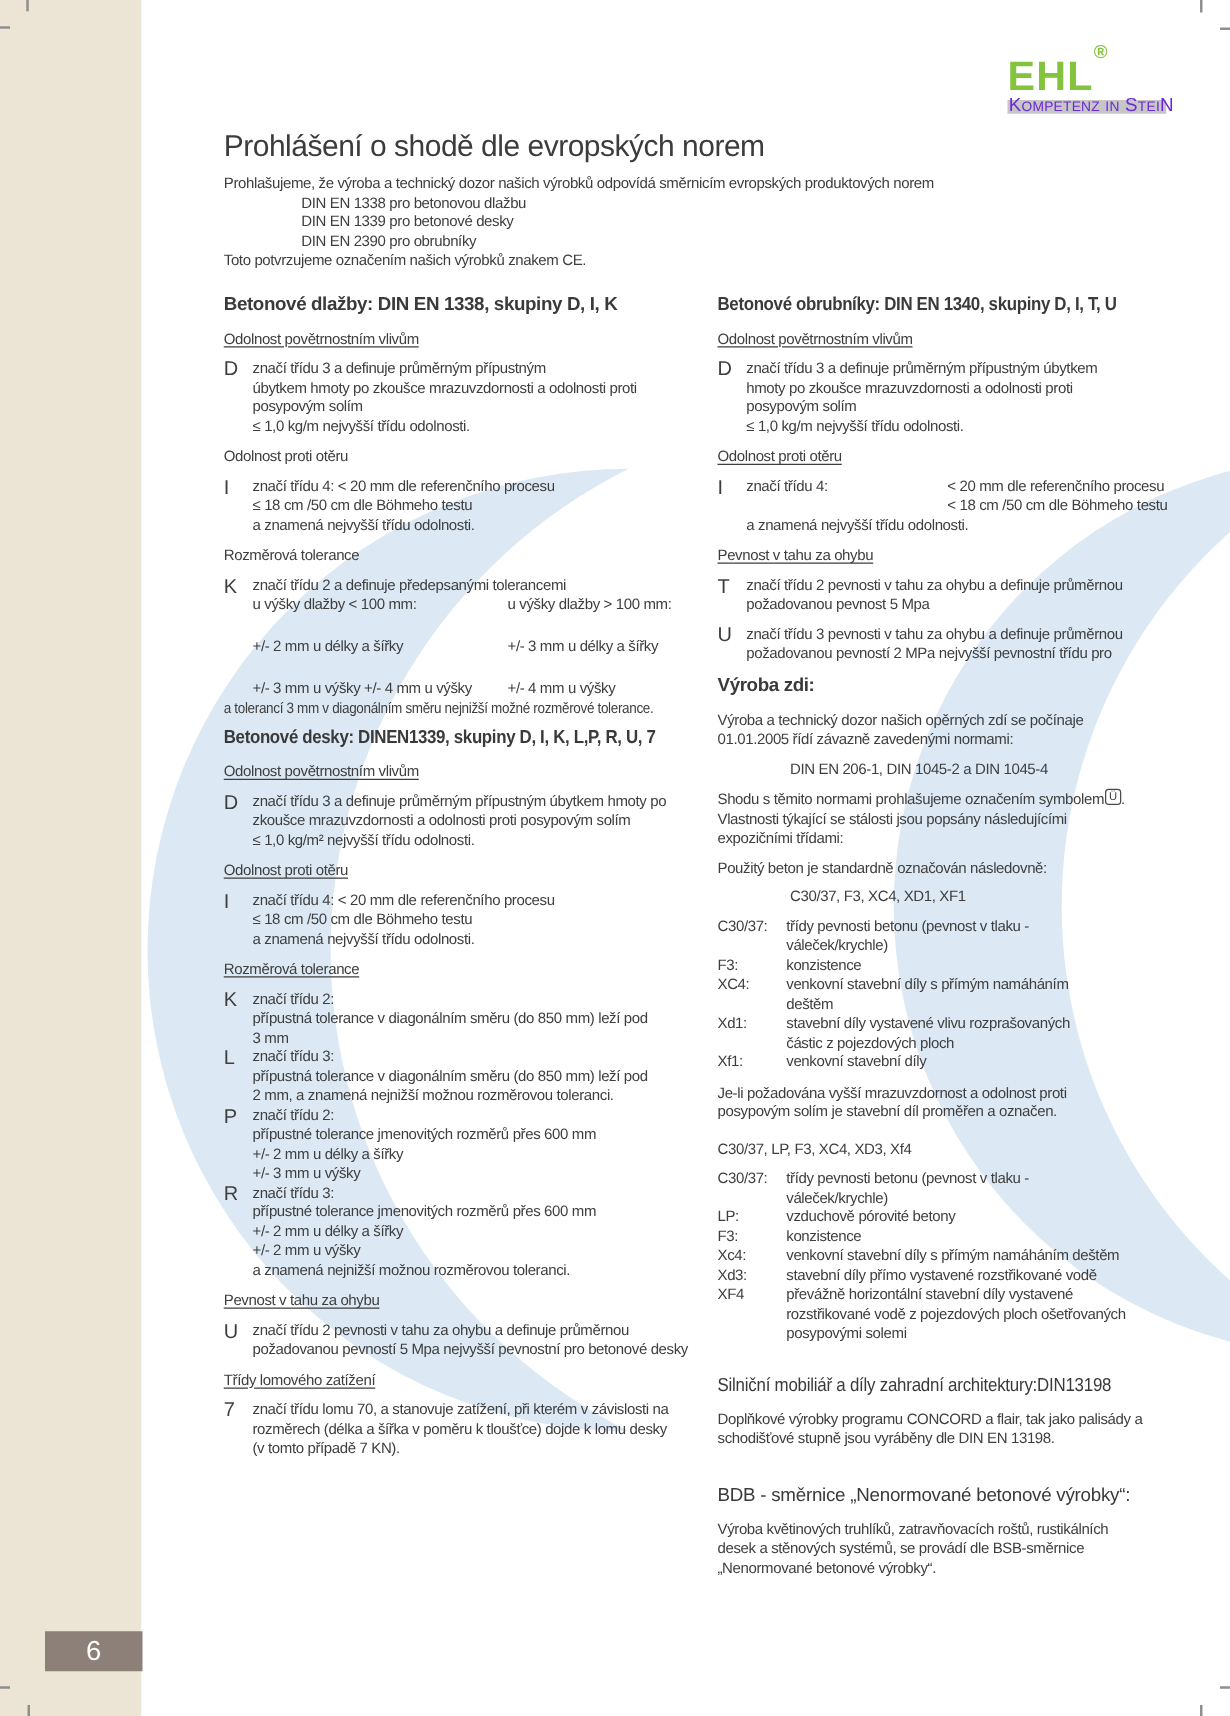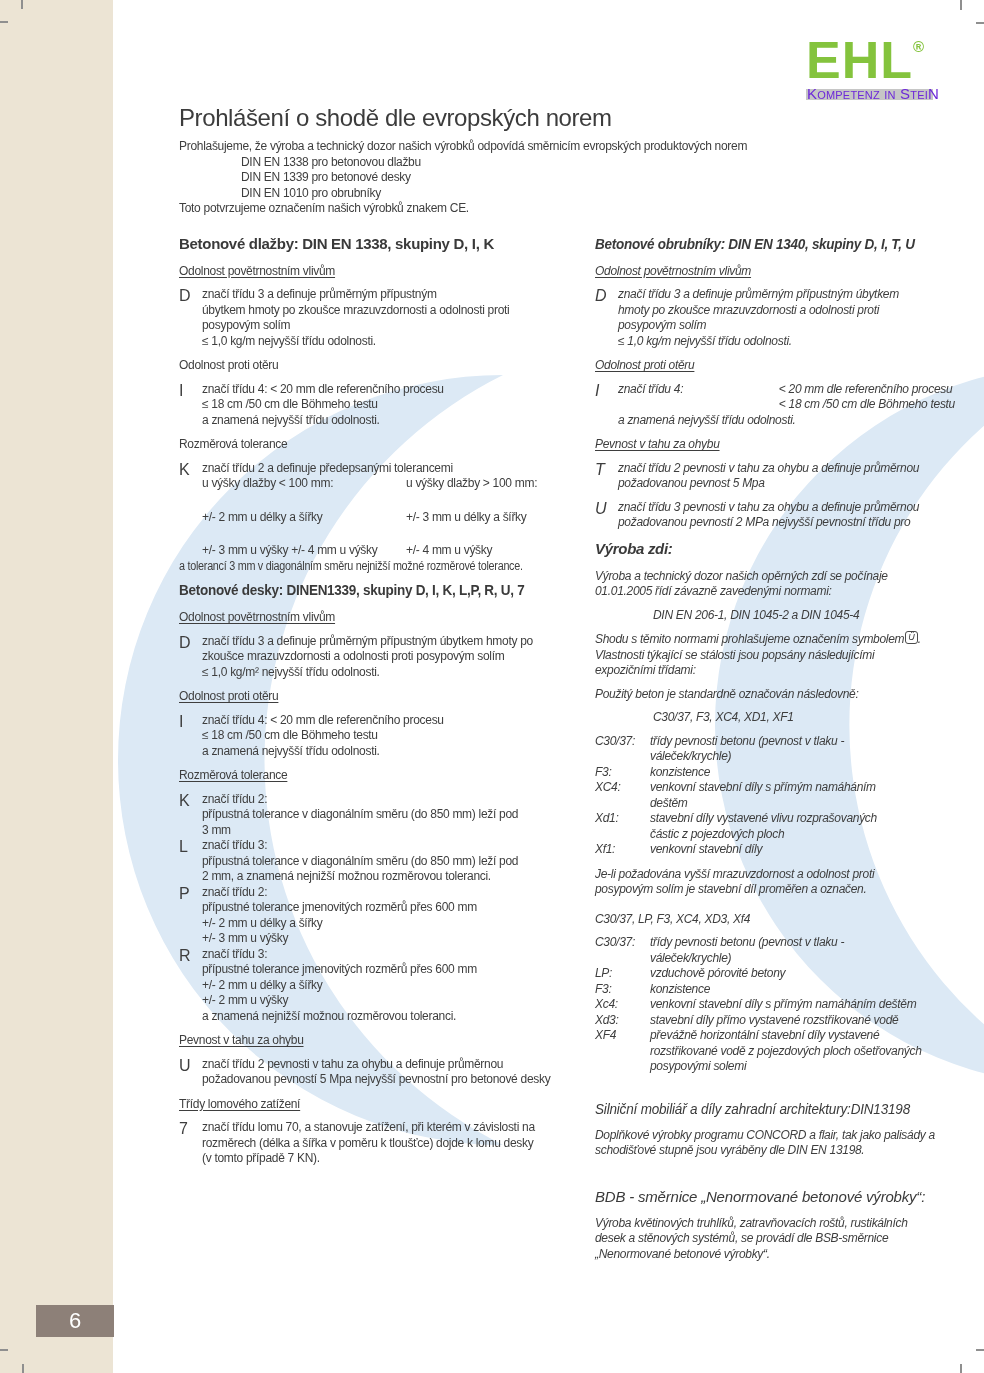--- a/index.html
+++ b/index.html
@@ -5,33 +5,33 @@
   html,body{margin:0;padding:0;background:#fff;}
   .page{position:relative;width:984px;height:1373px;background:#ffffff;overflow:hidden;
         font-family:"Liberation Sans",sans-serif;color:#3e3e3e;}
   .wm{position:absolute;left:0;top:0;z-index:0;}
   .strip{position:absolute;left:0;top:0;width:113px;height:1373px;background:#ece4d4;z-index:2;}
   .cm{position:absolute;background:#8f8f8f;z-index:4;}
   .badge{position:absolute;left:36px;top:1305px;width:78px;height:32px;background:#8d8078;
          color:#fff;font-size:22px;line-height:32px;text-align:center;z-index:3;}
   .logo{position:absolute;left:806px;top:34px;z-index:3;}
   .logo-row{line-height:1;white-space:nowrap;}
-  .logo-text{font-size:52px;font-weight:700;color:#84c33d;letter-spacing:1px;}
+  .logo-text{font-size:33px;font-weight:700;color:#84c33d;letter-spacing:1px;}
   .logo-r{font-size:15px;color:#84c33d;font-weight:700;vertical-align:26px;}
   .tagbar{position:relative;width:127px;height:11px;background:#c6c6c6;margin-top:3px;}
   .tagline{position:absolute;left:1px;top:-4px;font-variant:small-caps;font-size:15px;
            color:#6d28d9;letter-spacing:0.2px;white-space:nowrap;}
   .content{position:absolute;left:179px;top:104px;width:770px;z-index:3;}
   h1{font-size:24px;font-weight:400;color:#3c3c3c;letter-spacing:-0.4px;margin:0 0 7px;}
   .l{white-space:nowrap;line-height:15.5px;letter-spacing:-0.3px;font-size:12px;}
   .ind62{padding-left:62px;}
   .ind58{padding-left:58px;}
   .cols{display:flex;margin-top:15px;}
   .colL{width:392px;flex:none;}
-  .colR{width:360px;flex:none;margin-left:24px;font-style:italic;}
+  .colR{width:360px;flex:none;margin-left:3px;}
   .h2{font-size:15px;line-height:19px;font-weight:700;letter-spacing:-0.3px;white-space:nowrap;
       margin:2px 0 11px;color:#3a3a3a;}
   .h3{font-size:15px;line-height:19px;font-weight:400;letter-spacing:-0.2px;white-space:nowrap;
       margin:0 0 10px;color:#3a3a3a;}
   .sub{font-size:12px;letter-spacing:-0.3px;line-height:15.5px;margin:9px 0 8px;}
   .u{text-decoration:underline;text-underline-offset:2px;}
   .par{margin:0 0 8px;}
   .item{display:flex;margin:0 0 8px;}
   .t0{margin-bottom:0;}
   .lb{width:23px;flex:none;}
@@ -79,21 +79,21 @@
     </div>
   </div>
 
   <div class="content">
 
     <h1>Prohlášení o shodě dle evropských norem</h1>
     <div>
       <div class="l">Prohlašujeme, že výroba a technický dozor našich výrobků odpovídá směrnicím evropských produktových norem</div>
       <div class="l ind62">DIN EN 1338 pro betonovou dlažbu</div>
       <div class="l ind62">DIN EN 1339 pro betonové desky</div>
-      <div class="l ind62">DIN EN 1010 pro obrubníky</div>
+      <div class="l ind62">DIN EN 2390 pro obrubníky</div>
       <div class="l">Toto potvrzujeme označením našich výrobků znakem CE.</div>
     </div>
 
     <div class="cols">
 
       <div class="colL">
 
         <h2 class="h2">Betonové dlažby: DIN EN 1338, skupiny D, I, K</h2>
 
         <div class="sub u">Odolnost povětrnostním vlivům</div>

